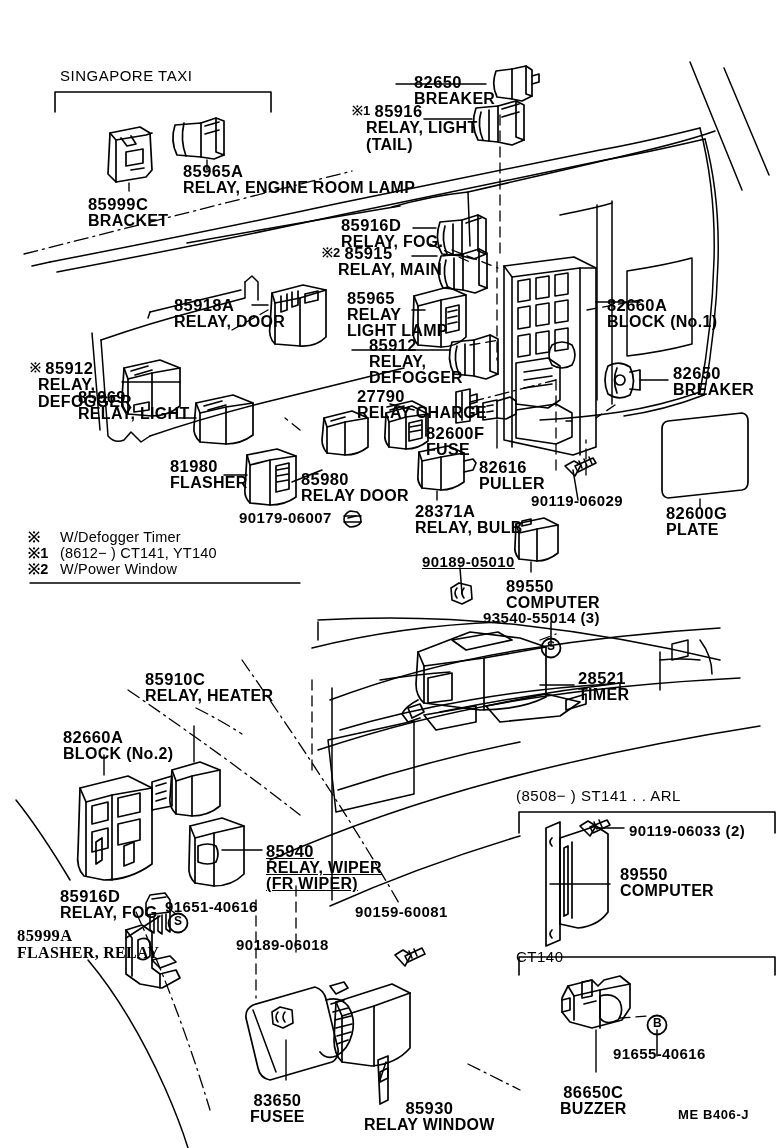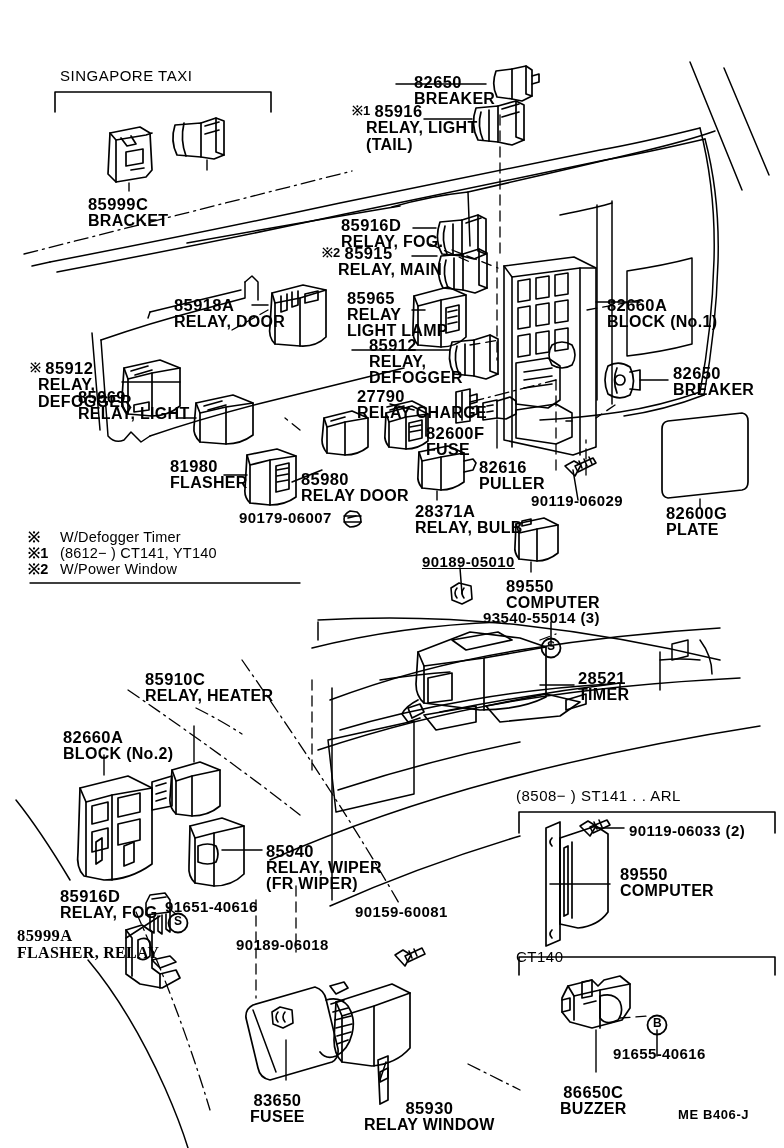--- a/index.html
+++ b/index.html
@@ -502,20 +502,24 @@
 
   <div class="lbl" style="left:547px;top:640px;font-size:12px;font-weight:bold;">S</div>
   <div class="lbl" style="left:174px;top:915px;font-size:12px;font-weight:bold;">S</div>
   <div class="lbl" style="left:653px;top:1017px;font-size:12px;font-weight:bold;">B</div>
 
   <div class="lbl" style="left:88px;top:196px;">
     <div class="num">85999C</div>
     <div class="sub">BRACKET</div>
   </div>
 
+  <div class="lbl" style="left:183px;top:163px;">
+    <div class="num">85965A</div>
+    <div class="sub">RELAY, ENGINE ROOM LAMP</div>
+  </div>
 
   <div class="lbl" style="left:414px;top:74px;">
     <div class="num">82650</div>
     <div class="sub">BREAKER</div>
   </div>
 
   <div class="lbl" style="left:352px;top:103px;">
     <div><span class="star">※1</span>
       <span class="num">85916</span></div>
     <div class="sub" style="margin-left:14px;">RELAY, LIGHT</div>
@@ -620,21 +624,21 @@
   <div class="lbl" style="left:145px;top:671px;">
     <div class="num">85910C</div>
     <div class="sub">RELAY, HEATER</div>
   </div>
 
   <div class="lbl" style="left:63px;top:729px;">
     <div class="num">82660A</div>
     <div class="sub">BLOCK (No.2)</div>
   </div>
 
-  <div class="lbl" style="left:266px;top:843px;">
+  <div class="lbl" style="left:266px;top:843px;text-decoration:underline;">
     <div class="num">85940</div>
     <div class="sub">RELAY, WIPER</div>
     <div class="sub">(FR WIPER)</div>
   </div>
 
   <div class="lbl" style="left:60px;top:888px;">
     <div class="num">85916D</div>
     <div class="sub">RELAY, FOG</div>
   </div>
 

